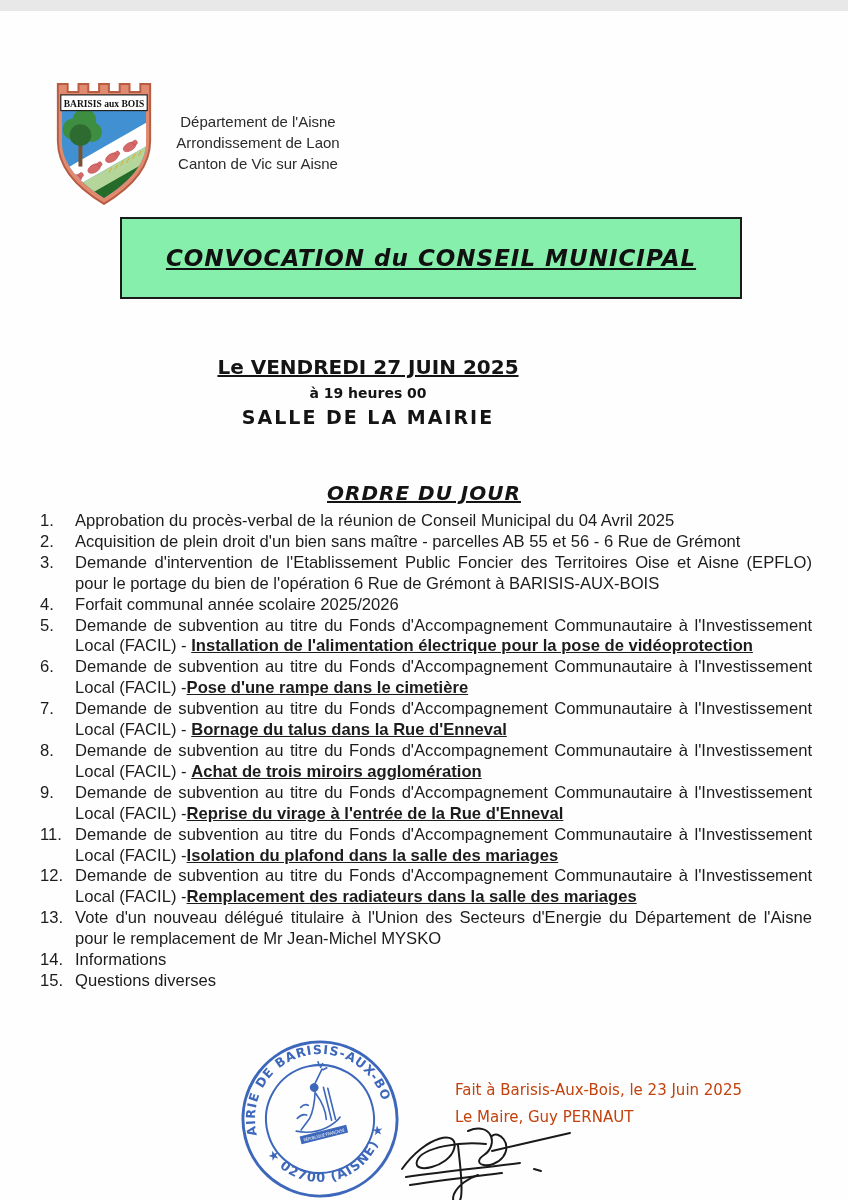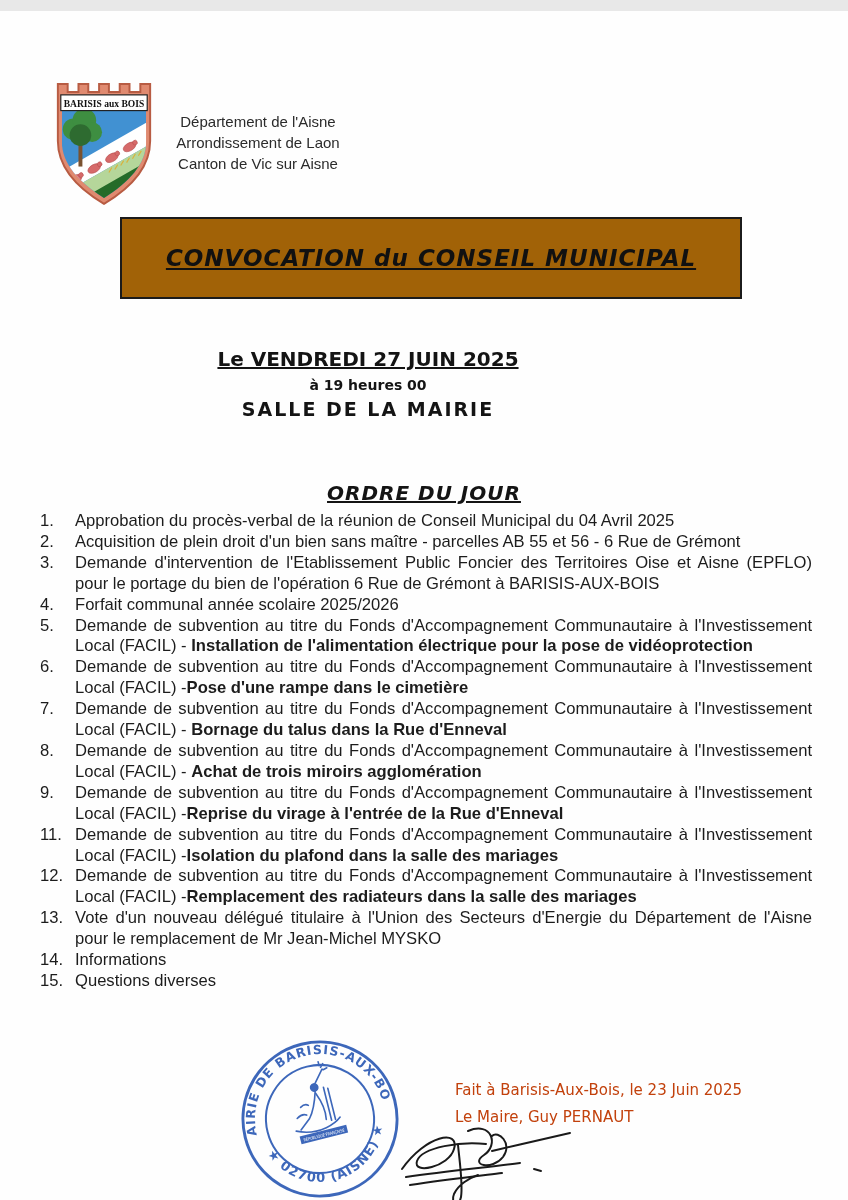--- a/index.html
+++ b/index.html
@@ -6,41 +6,41 @@
   .page{position:relative;width:848px;height:1200px;background:#fefefe;margin:11px auto;
         font-family:"Liberation Sans", sans-serif;color:#1c1c1c;overflow:hidden;}
 
   
   .crest{position:absolute;left:50px;top:66px;width:108px;height:130px;}
   .dept{position:absolute;left:158px;top:100px;width:200px;text-align:center;
         font-size:15px;line-height:21px;color:#2b2b2b;}
 
   
   .title-box{position:absolute;left:120px;top:206px;width:618px;height:78px;
-             background:#a16207;border:2px solid #1b1b1b;
+             background:#86efac;border:2px solid #1b1b1b;
              display:flex;align-items:center;justify-content:center;}
   .title-box .t{font-family:"DejaVu Sans", sans-serif;font-size:23px;font-weight:bold;
                 font-style:italic;text-decoration:underline;letter-spacing:1px;color:#111;}
 
   
-  .meeting{position:absolute;left:0;top:336px;width:736px;text-align:center;
+  .meeting{position:absolute;left:0;top:344px;width:736px;text-align:center;
            font-family:"DejaVu Sans", sans-serif;font-weight:bold;color:#141414;}
   .meeting .l1{font-size:20px;text-decoration:underline;margin-bottom:6px;}
   .meeting .l2,.meeting .l3{font-size:14px;margin-bottom:5px;}
   .meeting .l4{font-size:19px;letter-spacing:2px;}
 
   
   .agenda-heading{position:absolute;left:0;top:470px;width:848px;text-align:center;
                   font-family:"DejaVu Sans", sans-serif;font-size:20px;font-weight:bold;
                   font-style:italic;text-decoration:underline;letter-spacing:1px;color:#141414;}
   .agenda{position:absolute;left:40px;top:500px;width:772px;font-size:16.6px;line-height:20.9px;}
   .agenda-item{display:flex;}
   .agenda-item .num{flex:none;width:35px;}
   .agenda-item .txt{flex:1;text-align:justify;}
-  .agenda-item .txt b{font-weight:bold;}
+  .agenda-item .txt b{font-weight:bold;text-decoration:underline;}
 
   
   .closing{position:absolute;left:455px;top:1066px;font-family:"DejaVu Sans", sans-serif;
            font-size:15px;line-height:27px;color:#c2410c;}
 
   .stamp{position:absolute;left:234px;top:1022px;width:172px;height:172px;}
   .signature{position:absolute;left:398px;top:1106px;width:180px;height:94px;}
 </style>
 </head>
 <body>

